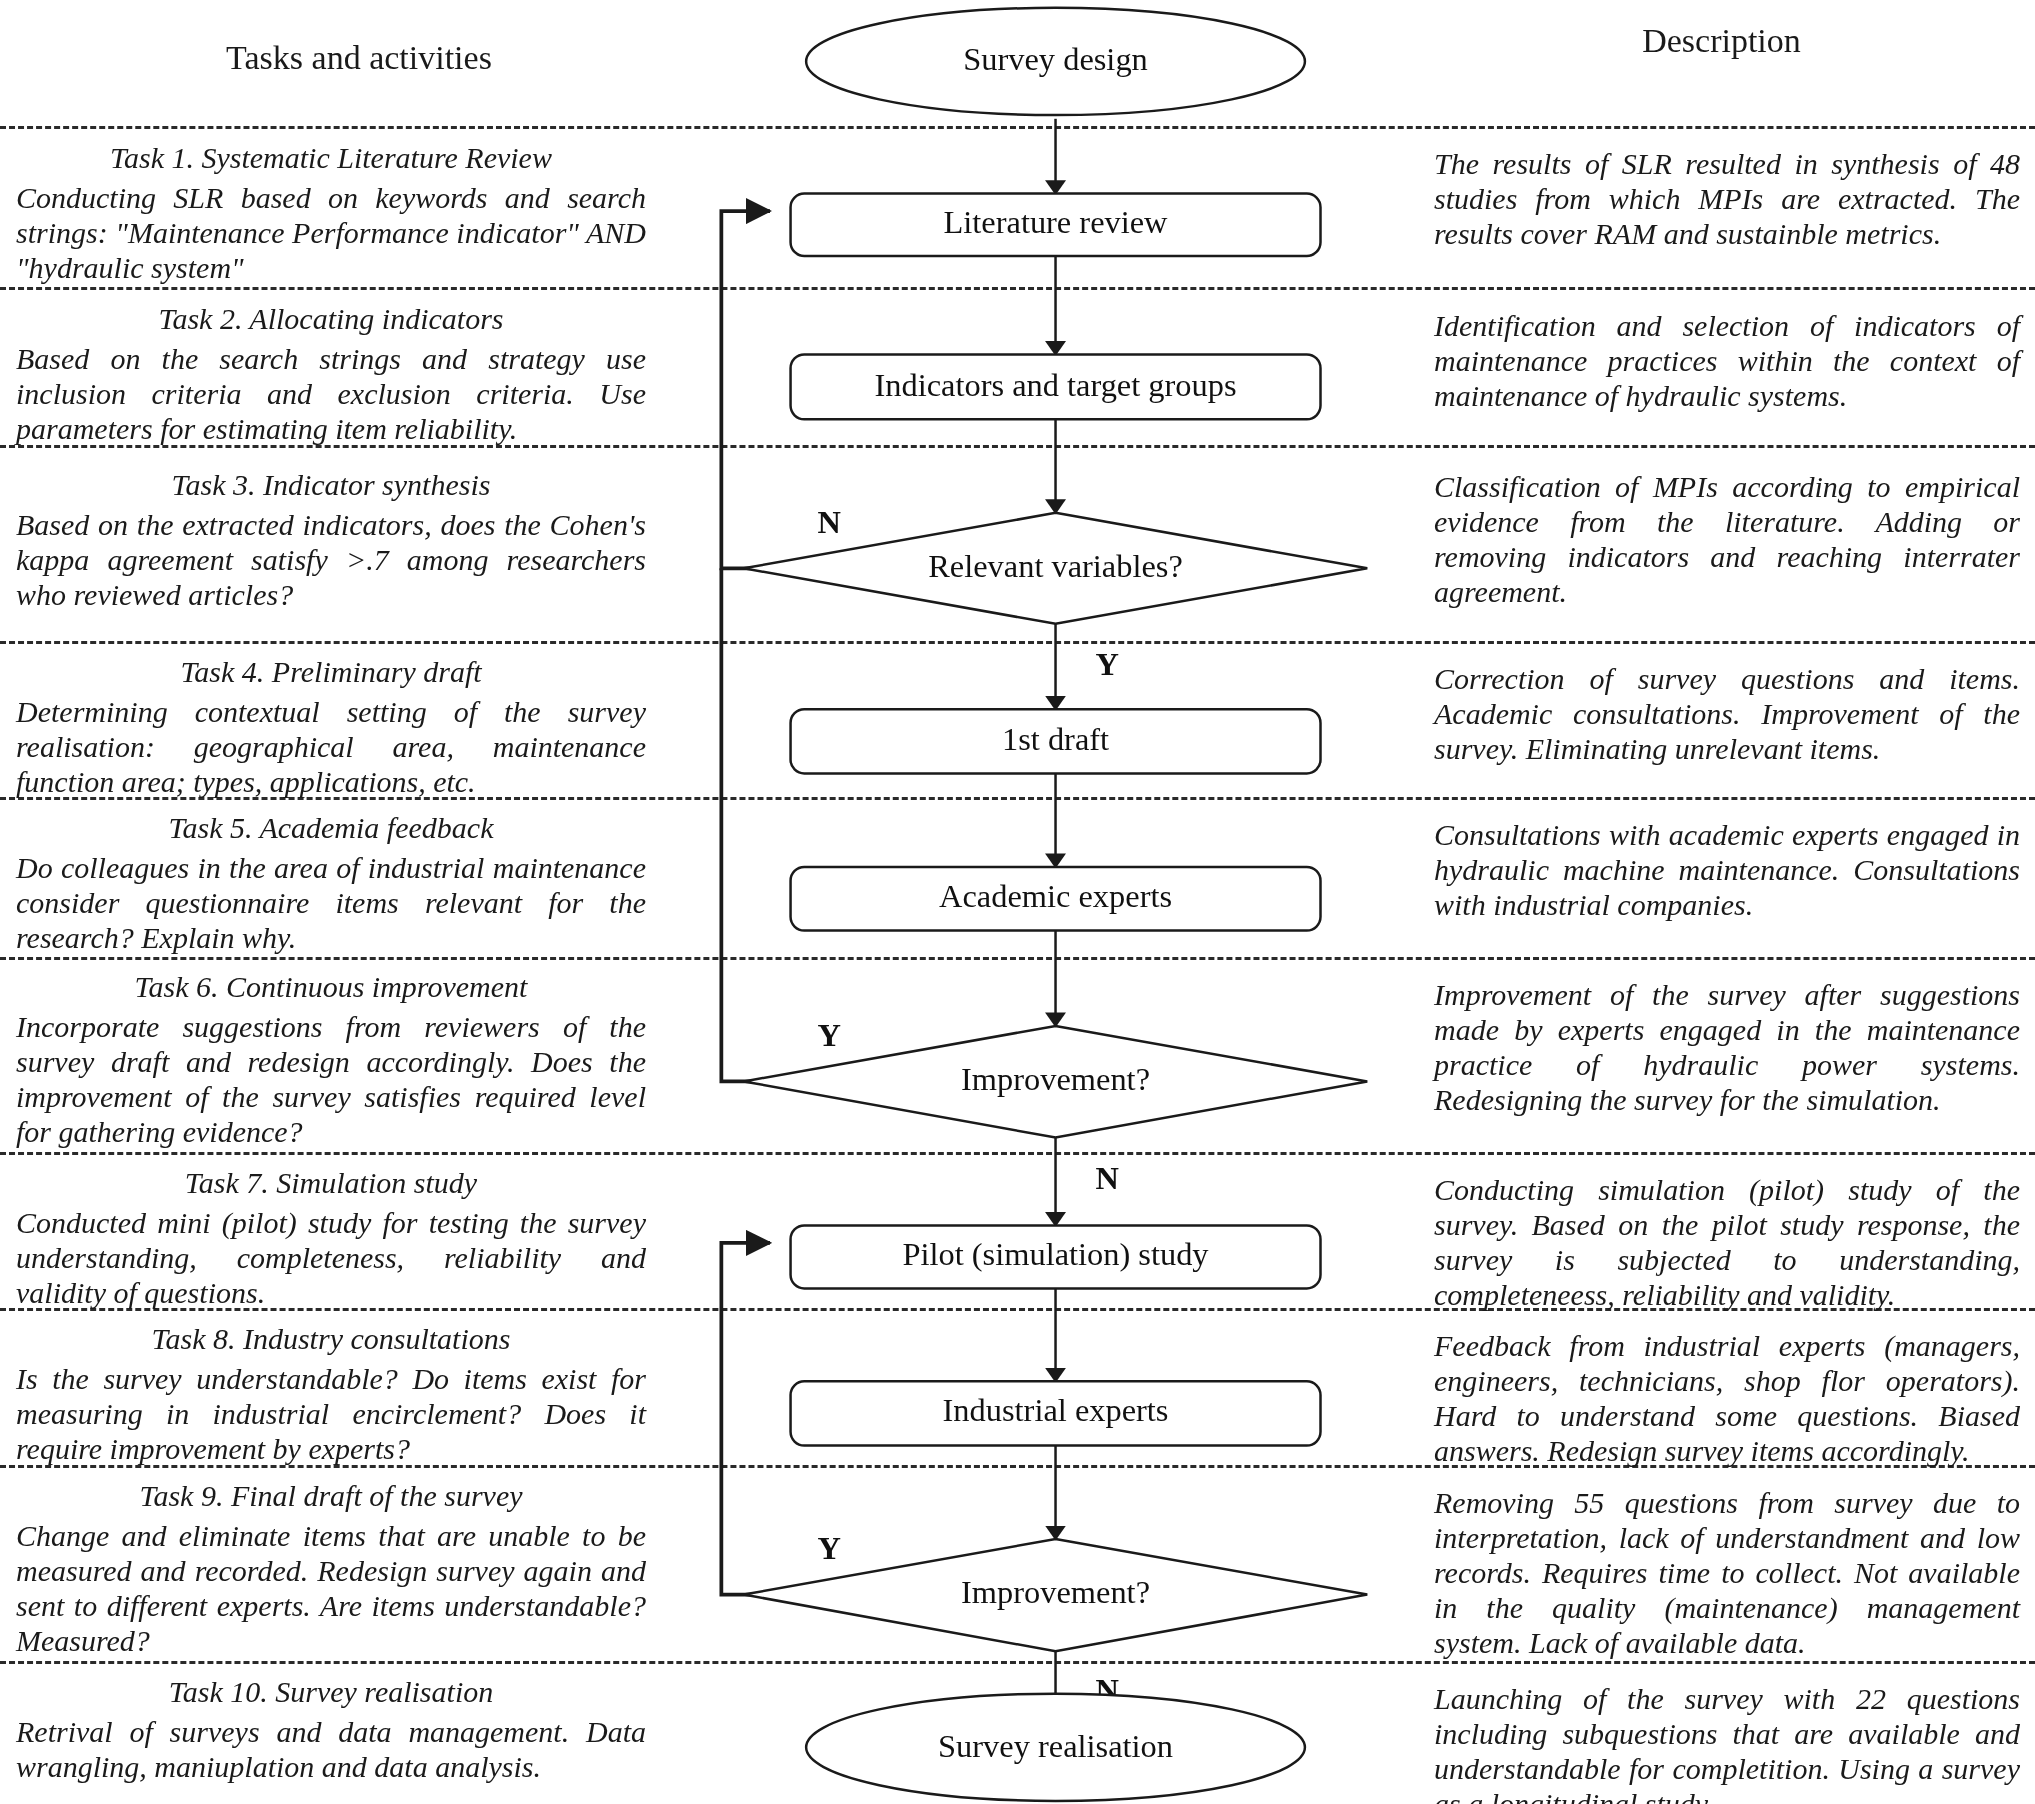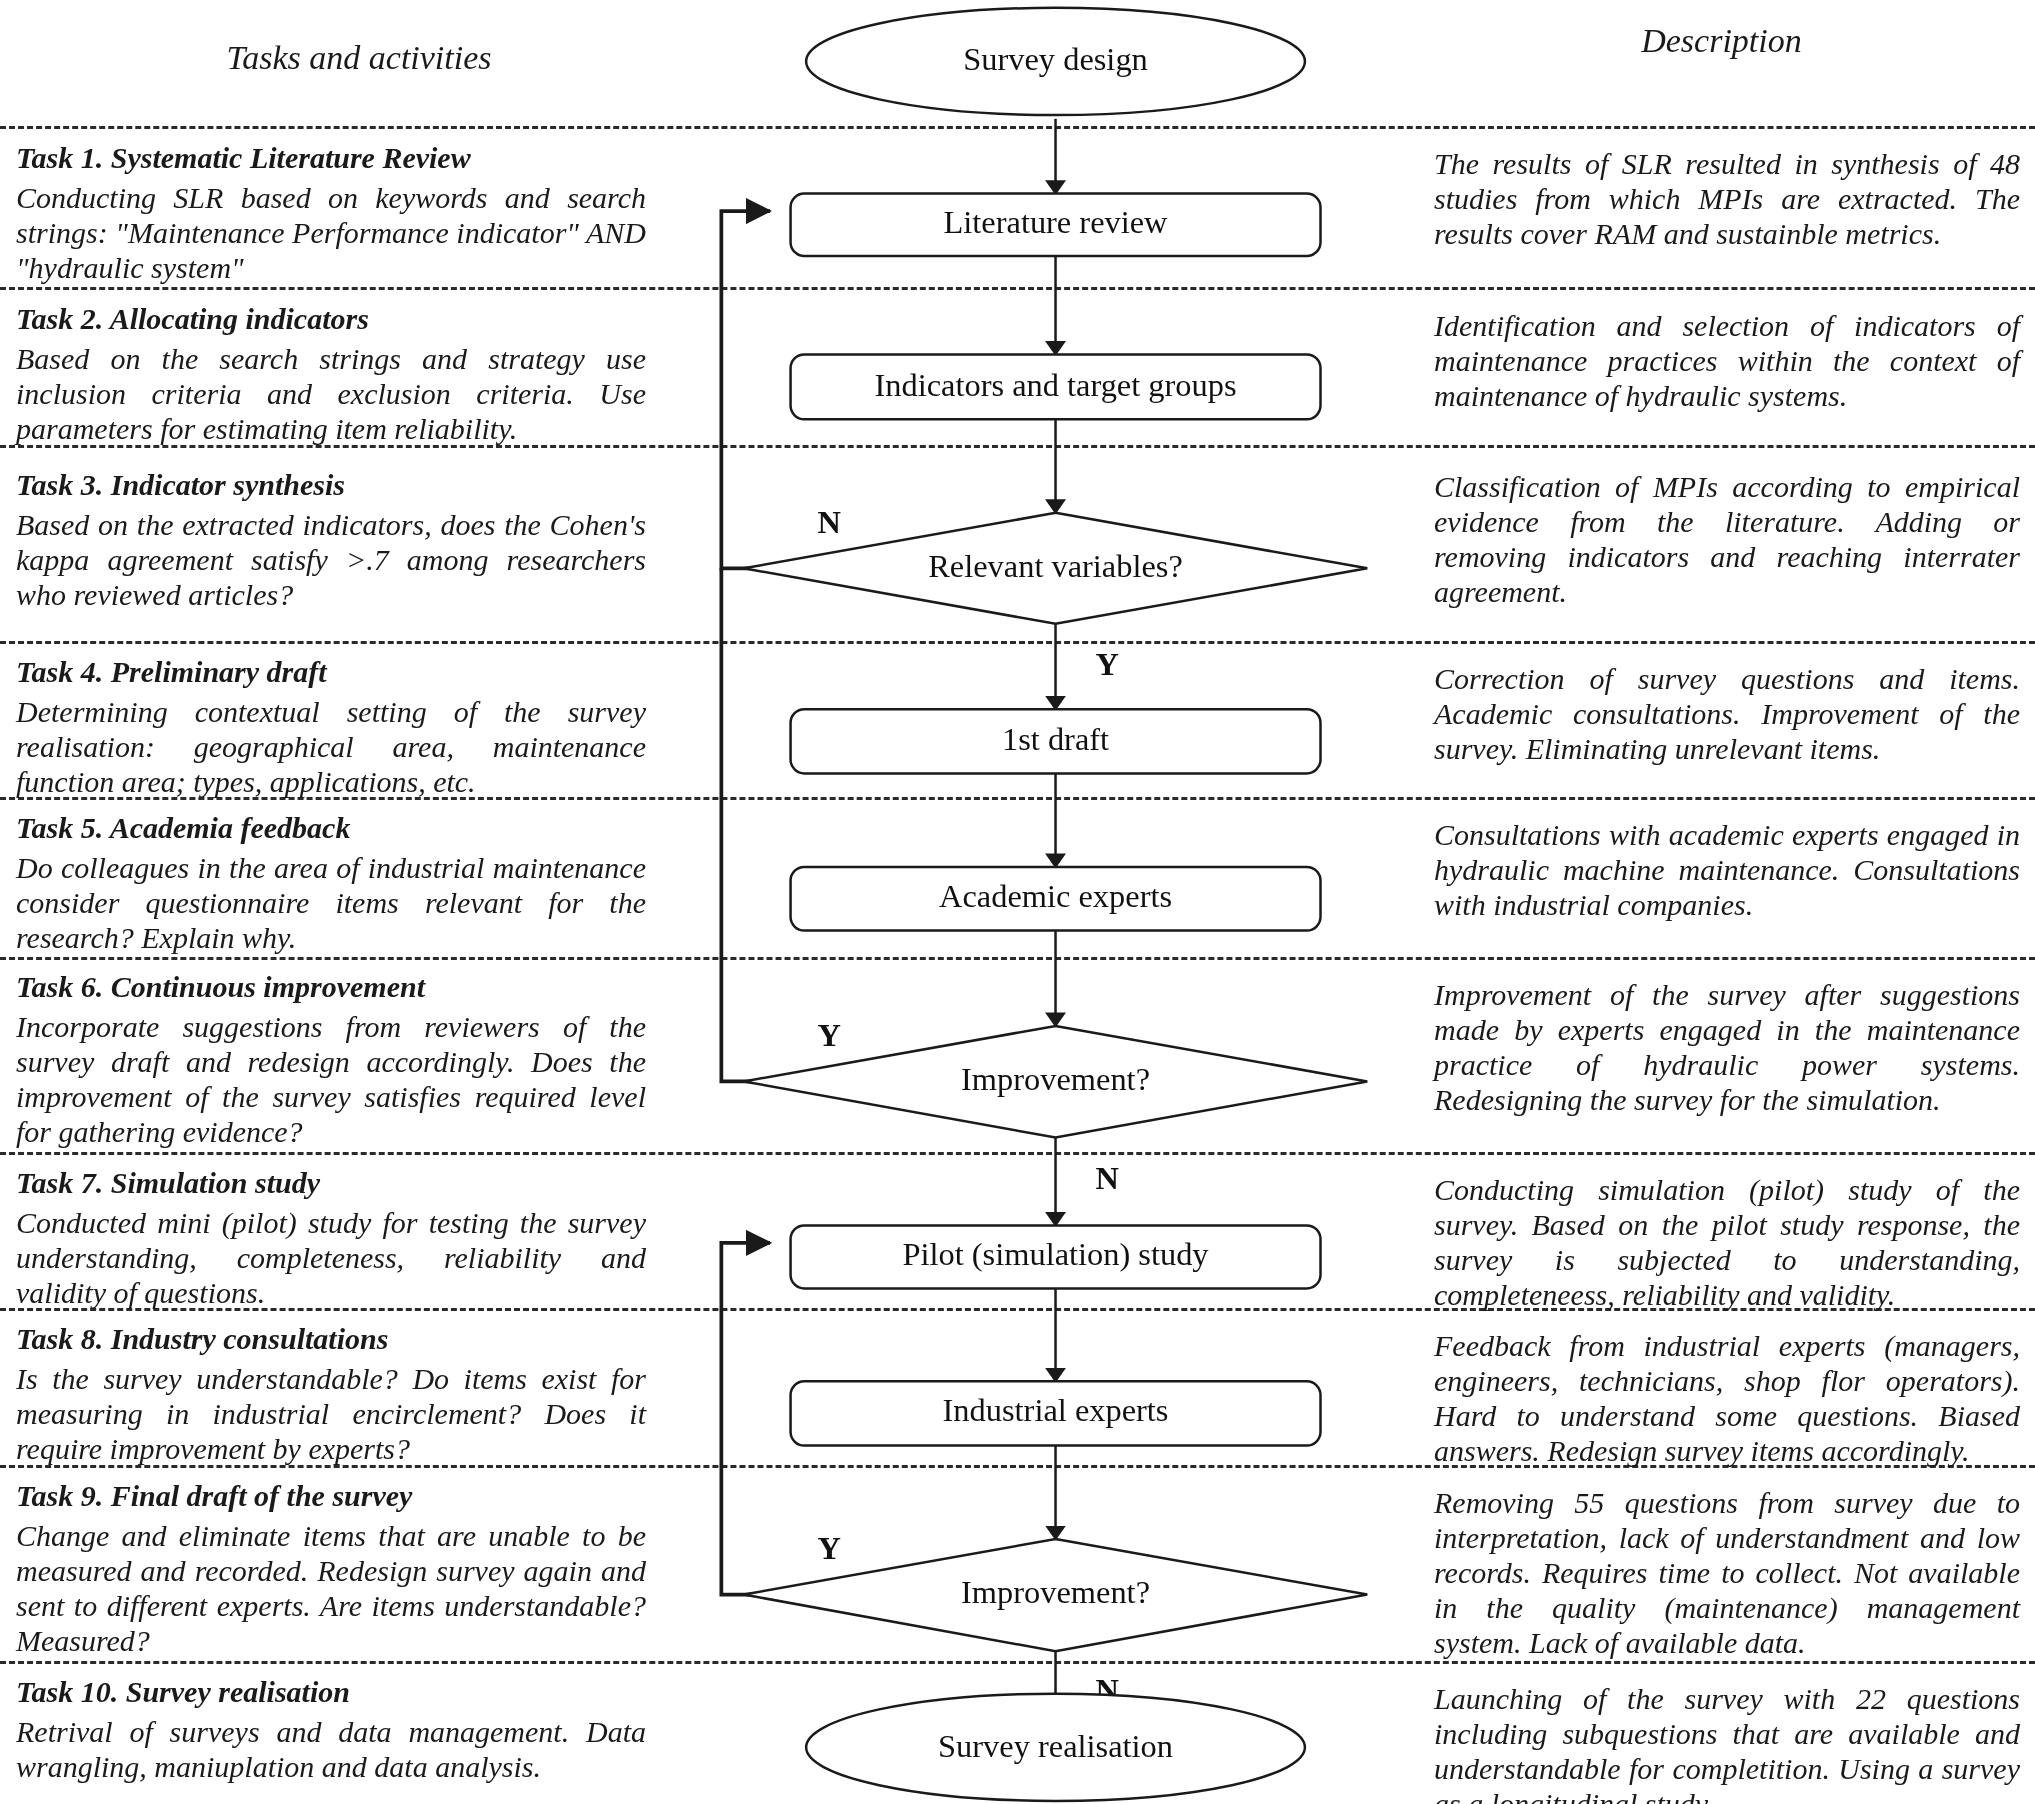--- a/index.html
+++ b/index.html
@@ -14,21 +14,20 @@
     height: 1805px;
     background: #ffffff;
     font-family: "Liberation Serif", "DejaVu Serif", serif;
     color: #1a1a1a;
     overflow: hidden;
   }
 
   
   .col-head {
     position: absolute;
-    font-style: italic;
     font-size: 34px;
     text-align: center;
     white-space: nowrap;
   }
   #head-tasks { left: 94px; top: 39px; width: 530px; }
   #head-desc  { left: 1472px; top: 22px; width: 499px; }
 
   
   .sep {
     position: absolute;
@@ -40,23 +39,23 @@
 
   
   .task {
     position: absolute;
     left: 16px;
     width: 630px;
   }
   .task .t-title {
     display: block;
     font-style: italic;
-    font-weight: bold;
+    font-weight: normal;
     font-size: 30px;
-    text-align: left;
+    text-align: center;
     line-height: 1.16;
     white-space: nowrap;
   }
   .task .t-body {
     display: block;
     font-style: italic;
     font-size: 30px;
     text-align: justify;
     text-align-last: left;
     line-height: 1.17;

